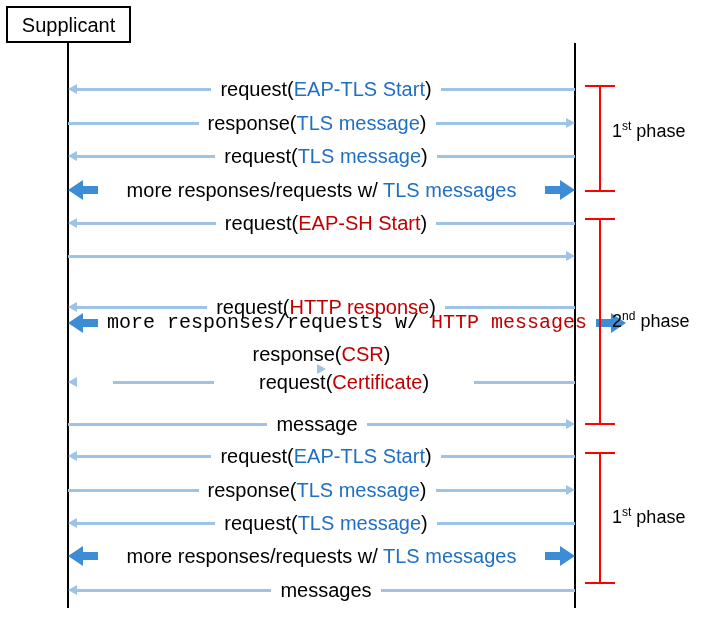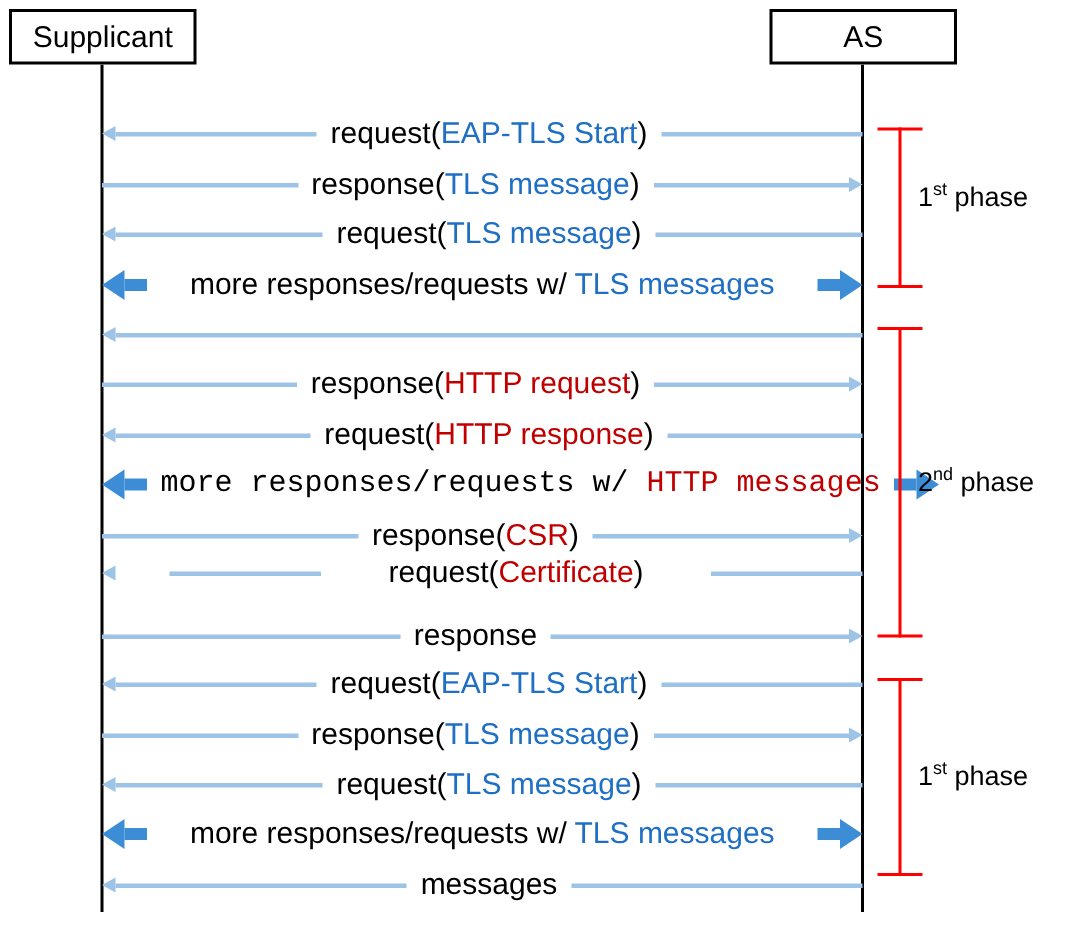--- a/index.html
+++ b/index.html
@@ -156,23 +156,20 @@
   }
 </style>
 </head>
 <body>
 
 <div id="diagram">
 
   <div class="actor-box" id="actor-supplicant">
     <span class="actor-label">Supplicant</span>
   </div>
-  <div class="actor-box" id="actor-as">
-    <span class="actor-label">AS</span>
-  </div>
 
   <div class="lifeline" id="lifeline-supplicant"></div>
   <div class="lifeline" id="lifeline-as"></div>
 
   <div id="messages-layer">
       <div class="msg-row" style="top: 76px;">
         <span class="head-thin left"></span>
         <span class="msg-line"></span>
         <span class="msg-text"><span>request(</span><span class="hl-blue">EAP-TLS Start</span><span>)</span></span>
         <span class="msg-line"></span>
@@ -198,62 +195,62 @@
         <span class="msg-text"><span>more responses/requests w/ </span><span class="hl-blue">TLS messages</span></span>
         <span class="spacer-flex"></span>
         <span class="head-block right">
           <span class="shaft"></span>
           <span class="tip"></span>
         </span>
       </div>
       <div class="msg-row" style="top: 210px;">
         <span class="head-thin left"></span>
         <span class="msg-line"></span>
+        <span class="msg-text"><span>request(</span><span class="hl-red">EAP-SH Start</span><span>)</span></span>
         <span class="msg-line"></span>
       </div>
       <div class="msg-row" style="top: 243px;">
         <span class="msg-line"></span>
-        <span class="msg-text"><span>response(</span><span class="hl-red">HTTP request</span><span>)</span></span>
-        <span class="msg-line"></span>
-        <span class="head-thin right"></span>
-      </div>
-      <div class="msg-row" style="top: 277px;">
+        <span class="msg-line"></span>
+        <span class="head-thin right"></span>
+      </div>
+      <div class="msg-row" style="top: 294px;">
         <span class="head-thin left"></span>
         <span class="msg-line"></span>
         <span class="msg-text"><span>request(</span><span class="hl-red">HTTP response</span><span>)</span></span>
         <span class="msg-line"></span>
       </div>
       <div class="msg-row" style="top: 310px; font-family: Liberation Mono, monospace;">
         <span class="head-block left">
           <span class="tip"></span>
           <span class="shaft"></span>
         </span>
         <span class="spacer-flex"></span>
         <span class="msg-text"><span>more responses/requests w/ </span><span class="hl-red">HTTP messages</span></span>
         <span class="spacer-flex"></span>
         <span class="head-block right">
           <span class="shaft"></span>
           <span class="tip"></span>
         </span>
       </div>
-      <div class="msg-row" style="top: 344px;">
+      <div class="msg-row" style="top: 344px; flex-direction: column;">
         <span class="msg-line"></span>
         <span class="msg-text"><span>response(</span><span class="hl-red">CSR</span><span>)</span></span>
         <span class="msg-line"></span>
         <span class="head-thin right"></span>
       </div>
       <div class="msg-row" style="top: 369px; gap: 36px;">
         <span class="head-thin left"></span>
         <span class="msg-line"></span>
         <span class="msg-text"><span>request(</span><span class="hl-red">Certificate</span><span>)</span></span>
         <span class="msg-line"></span>
       </div>
       <div class="msg-row" style="top: 411px;">
         <span class="msg-line"></span>
-        <span class="msg-text"><span>response</span></span>
+        <span class="msg-text"><span>message</span></span>
         <span class="msg-line"></span>
         <span class="head-thin right"></span>
       </div>
       <div class="msg-row" style="top: 443px;">
         <span class="head-thin left"></span>
         <span class="msg-line"></span>
         <span class="msg-text"><span>request(</span><span class="hl-blue">EAP-TLS Start</span><span>)</span></span>
         <span class="msg-line"></span>
       </div>
       <div class="msg-row" style="top: 477px;">

